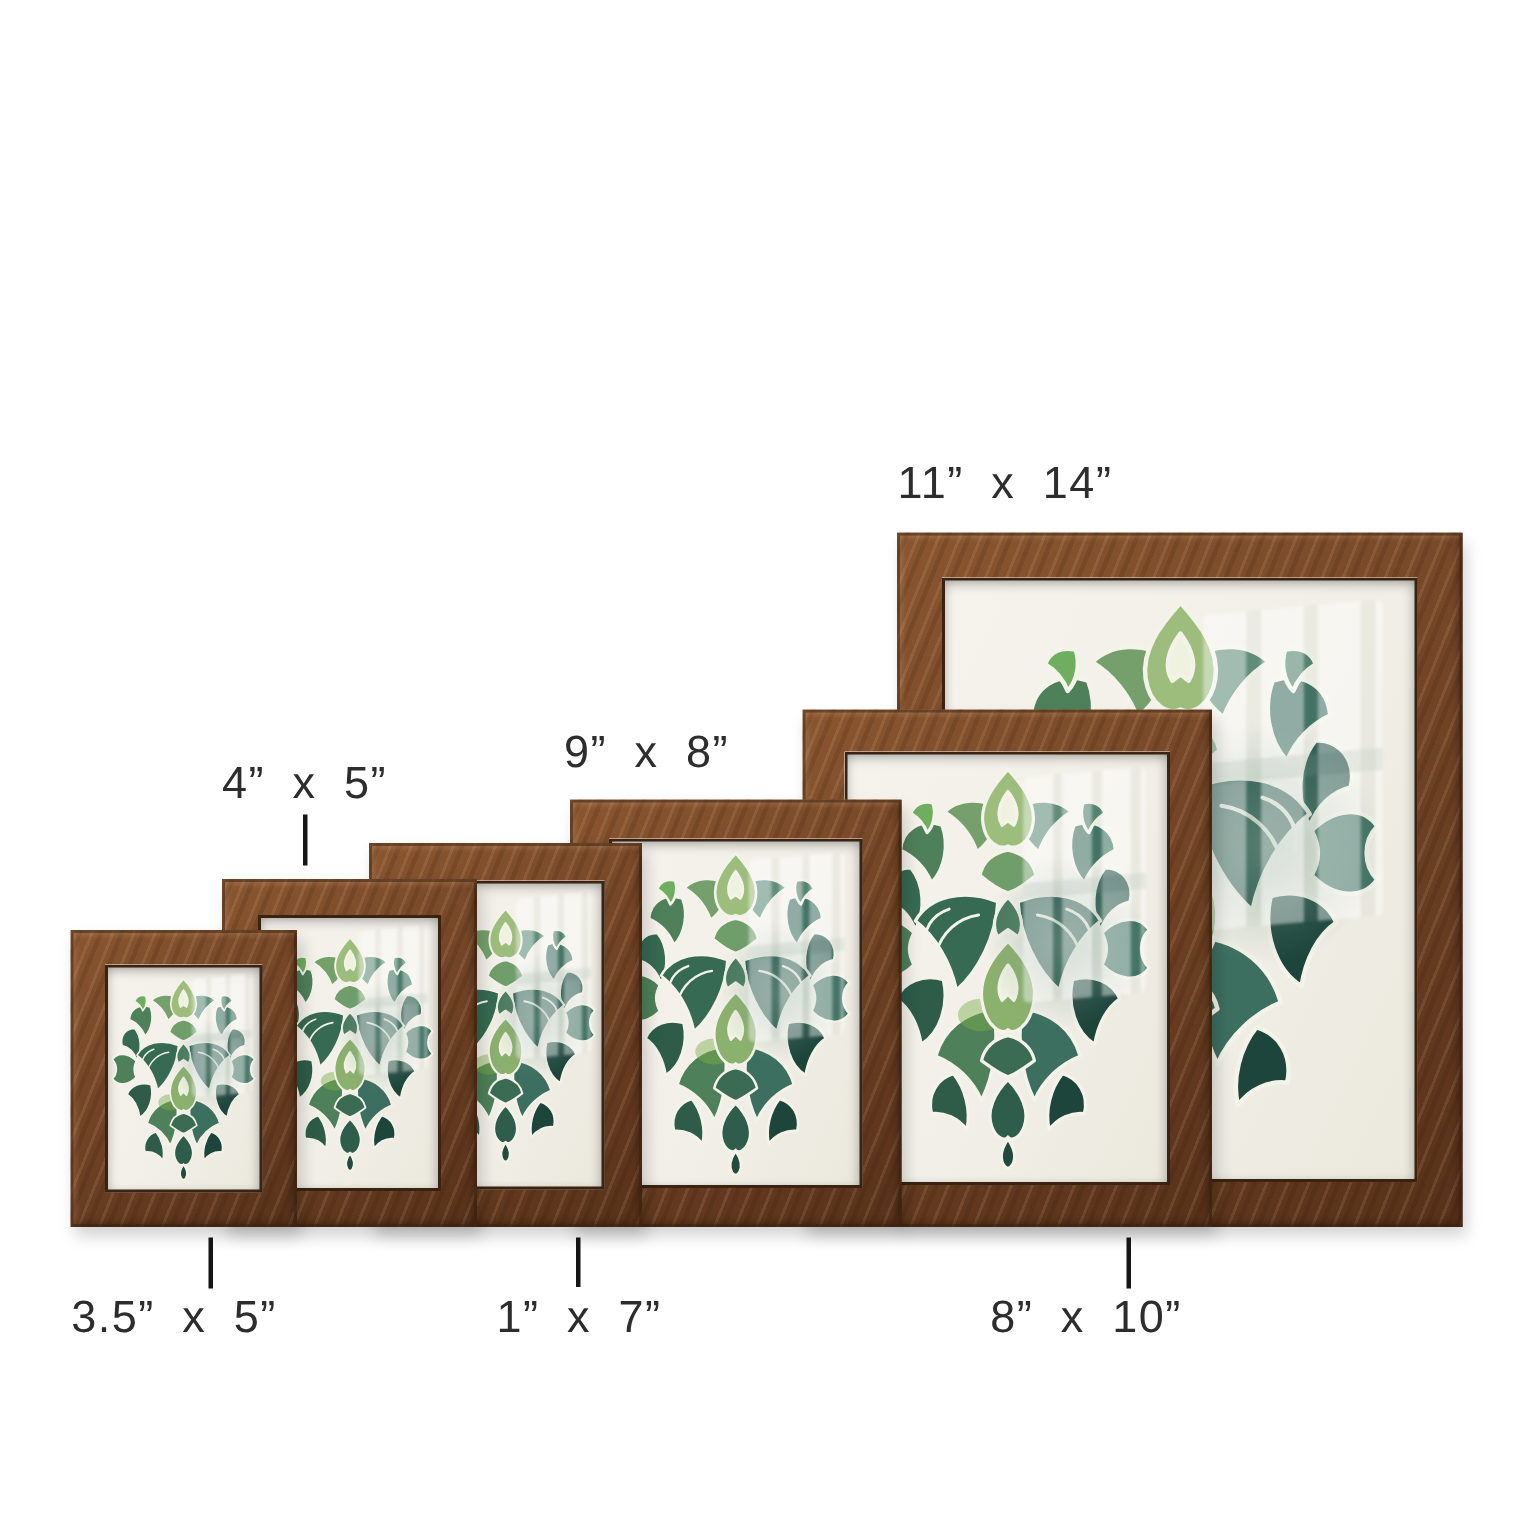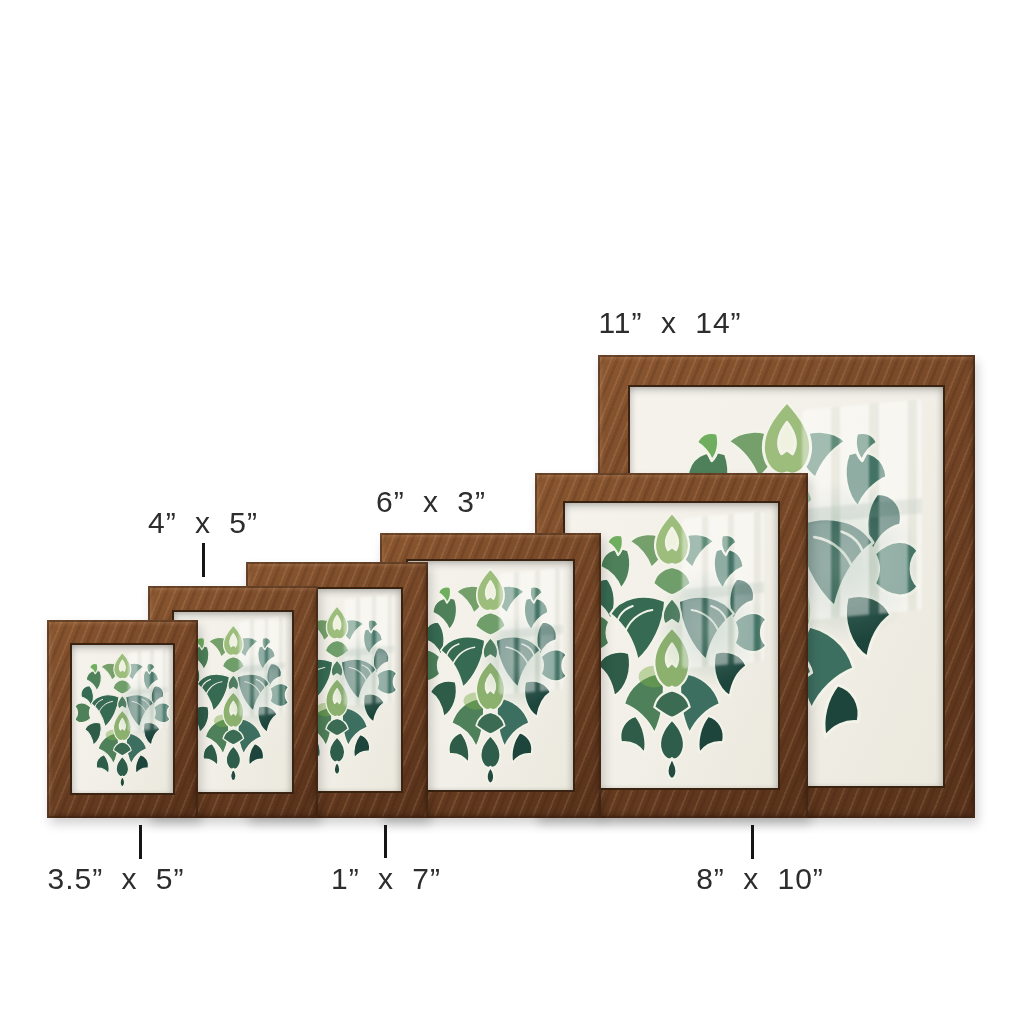--- a/index.html
+++ b/index.html
@@ -148,24 +148,24 @@
     <div class="glass" style="inset:23px">
       <svg class="art" viewBox="0 0 200 280" preserveAspectRatio="xMidYMid meet">
           <use href="#damask"></use>
         </svg>
       <div class="blob"></div>
       <div class="panes"></div>
     </div>
   </div>
 
   <div class="size-label" style="left:670px;top:306px;z-index:20">11” x 14”</div>
-  <div class="size-label" style="left:431px;top:485px;z-index:20">6” x 3”</div>
+  <div class="size-label" style="left:431px;top:485px;z-index:20">9” x 8”</div>
   <div class="size-label" style="left:203px;top:506px;z-index:20">4” x 5”</div>
   <div class="size-label" style="left:116px;top:862px;z-index:20">3.5” x 5”</div>
   <div class="size-label" style="left:386px;top:862px;z-index:20">1” x 7”</div>
-  <div class="size-label" style="left:760px;top:862px;z-index:20">8” x 10”</div>
+  <div class="size-label" style="left:724px;top:862px;z-index:20">8” x 10”</div>
 
   <div class="tick" style="left:202px;top:543px;height:34px;z-index:20"></div>
   <div class="tick" style="left:139px;top:825px;height:34px;z-index:20"></div>
   <div class="tick" style="left:384px;top:825px;height:33px;z-index:20"></div>
   <div class="tick" style="left:751px;top:825px;height:34px;z-index:20"></div>
 
 </div>
 
 </body></html>

